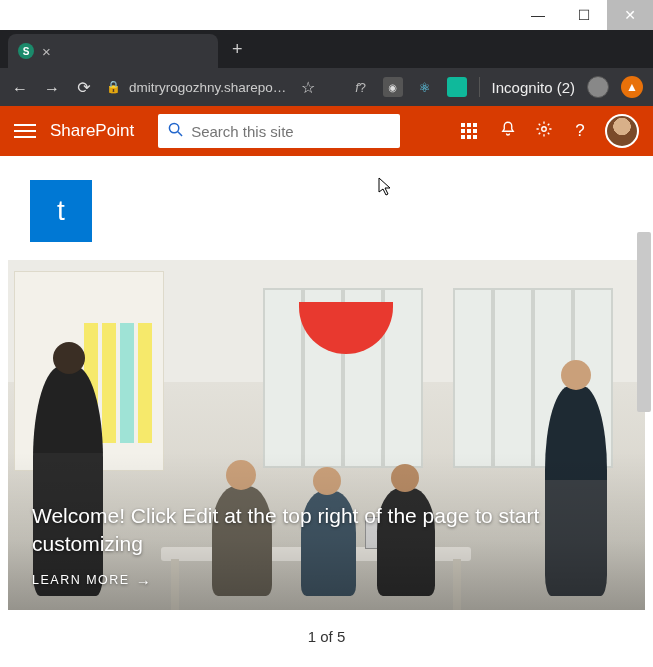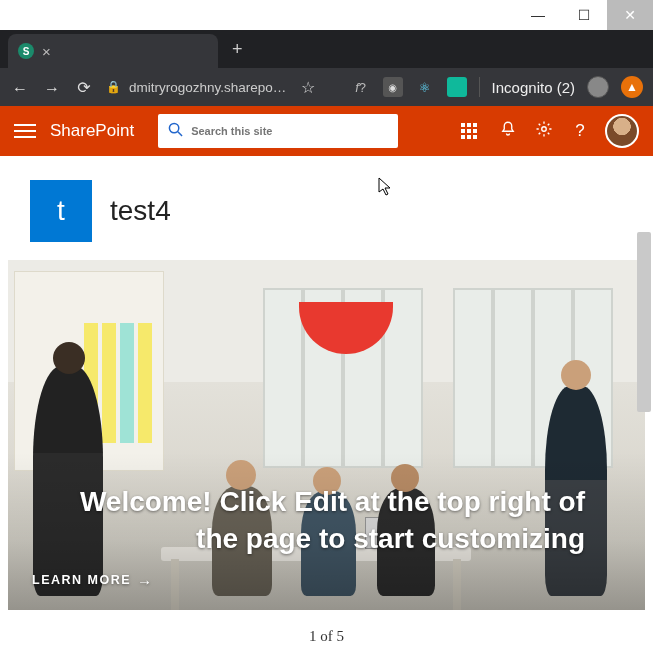--- a/index.html
+++ b/index.html
@@ -60,21 +60,21 @@
     height: 50px; background:#d83b01; display:flex; align-items:center; padding:0 14px; gap:14px; color:#fff;
   }
   .hamburger { width:22px; display:flex; flex-direction:column; gap:4px;}
   .hamburger span{height:2px; background:#fff;}
   .sp-logo { font-weight:400; font-size:17px; }
   .search-box {
     flex:0 0 240px; height:34px; background:#fff; border-radius:2px;
     display:flex; align-items:center; padding:0 10px; gap:8px; color:#666;
     margin-left: 10px;
   }
-  .search-box input{ border:none; outline:none; font-size:11px; flex:1; background:transparent;font-weight:bold;}
+  .search-box input{ border:none; outline:none; font-size:15px; flex:1; background:transparent;}
   .search-icon{ color:#2266cc; font-size:15px;}
   .suite-spacer{ flex:1;}
   .suite-ico { width:22px; text-align:center; font-size:17px;}
   .waffle { display:grid; grid-template-columns:repeat(3,4px); grid-auto-rows:4px; gap:2px;}
   .waffle span{background:#fff;}
   .profile { width:34px; height:34px; border-radius:50%; border:2px solid #fff; background: radial-gradient(circle at 50% 35%, #d8b089 35%, #7a4a2a 36%); }
   
   .site-header{ display:flex; align-items:center; gap:18px; padding:24px 30px 18px;}
   .site-logo{ width:62px; height:62px; background:#0078d4; color:#fff; display:flex;align-items:center;justify-content:center; font-size:28px; font-weight:300;}
   .site-title{ font-size:28px; font-weight:400; color:#222;}
@@ -117,24 +117,24 @@
   .p5{ right:6%; width:62px; height:210px; background:linear-gradient(#1e2a33 0 45%,#3a3f44 45%);}
   .p5::before{content:"";position:absolute;top:-26px;left:16px;width:30px;height:30px;background:#caa07a;border-radius:50%;}
   .table{ position:absolute; bottom:14%; left:24%; width:310px; height:14px; background:#f2efe8; border-radius:3px;}
   .table::before,.table::after{content:"";position:absolute;top:12px;width:8px;height:80px;background:#d9d4c7;}
   .table::before{left:10px;} .table::after{right:10px;}
   .laptop{ position:absolute; bottom:calc(14% + 12px); left:56%; width:50px; height:32px; background:#ddd; border:1px solid #999;}
   .hero-text{
     position:absolute; left:24px; bottom:22px; right:60px; color:#fff; z-index:3;
     text-shadow:0 1px 3px rgba(0,0,0,.5);
   }
-  .hero-title{ font-size:28px; font-weight:700; line-height:1.3; margin-bottom:14px;text-align:right;}
-  .learn-more{ font-size:12.5px; font-weight:700; letter-spacing:1.5px; display:flex; align-items:center; gap:6px;}
+  .hero-title{ font-size:21px; font-weight:400; line-height:1.3; margin-bottom:14px;}
+  .learn-more{ font-size:12.5px; font-weight:400; letter-spacing:1.5px; display:flex; align-items:center; gap:6px;}
   .arrow{font-size:15px;}
-  .pager{ text-align:center; padding:18px 0; font-size:15px; color:#333;font-family:Liberation Serif, serif;}
+  .pager{ text-align:center; padding:18px 0; font-size:15px; color:#333;}
   .vscroll{ position:absolute; right:2px; top:232px; width:14px; height:340px; background:transparent;}
   .vscroll-thumb{ width:14px; height:180px; background:#c9c9c9; border-radius:2px;}
   .cursor{ position:absolute; left:378px; top:177px; font-size:17px; color:#000; pointer-events:none; z-index:10;}
 </style>
 </head>
 <body>
 
 <div class="window-controls">
   <div class="wc-btn">—</div>
   <div class="wc-btn">☐</div>
@@ -211,21 +211,20 @@
         <circle cx="12" cy="12" r="3" fill="none" stroke="#fff" stroke-width="1.8"></circle>
         <path fill="none" stroke="#fff" stroke-width="1.8" d="M12 2v3M12 19v3M2 12h3M19 12h3M4.9 4.9l2.1 2.1M17 17l2.1 2.1M4.9 19.1L7 17M17 7l2.1-2.1"></path>
       </svg>
   </div>
   <div class="suite-ico">?</div>
   <div class="profile"></div>
 </div>
 
 <div class="site-header">
   <div class="site-logo">t</div>
-  <div class="site-title">test4</div>
 </div>
 
 <div class="content-area">
   <div class="hero">
     <div class="board"></div>
     <div class="notes"></div>
     <div class="window-l"></div>
     <div class="window-r"></div>
     <div class="lamp"></div>
     <div class="table"></div>

